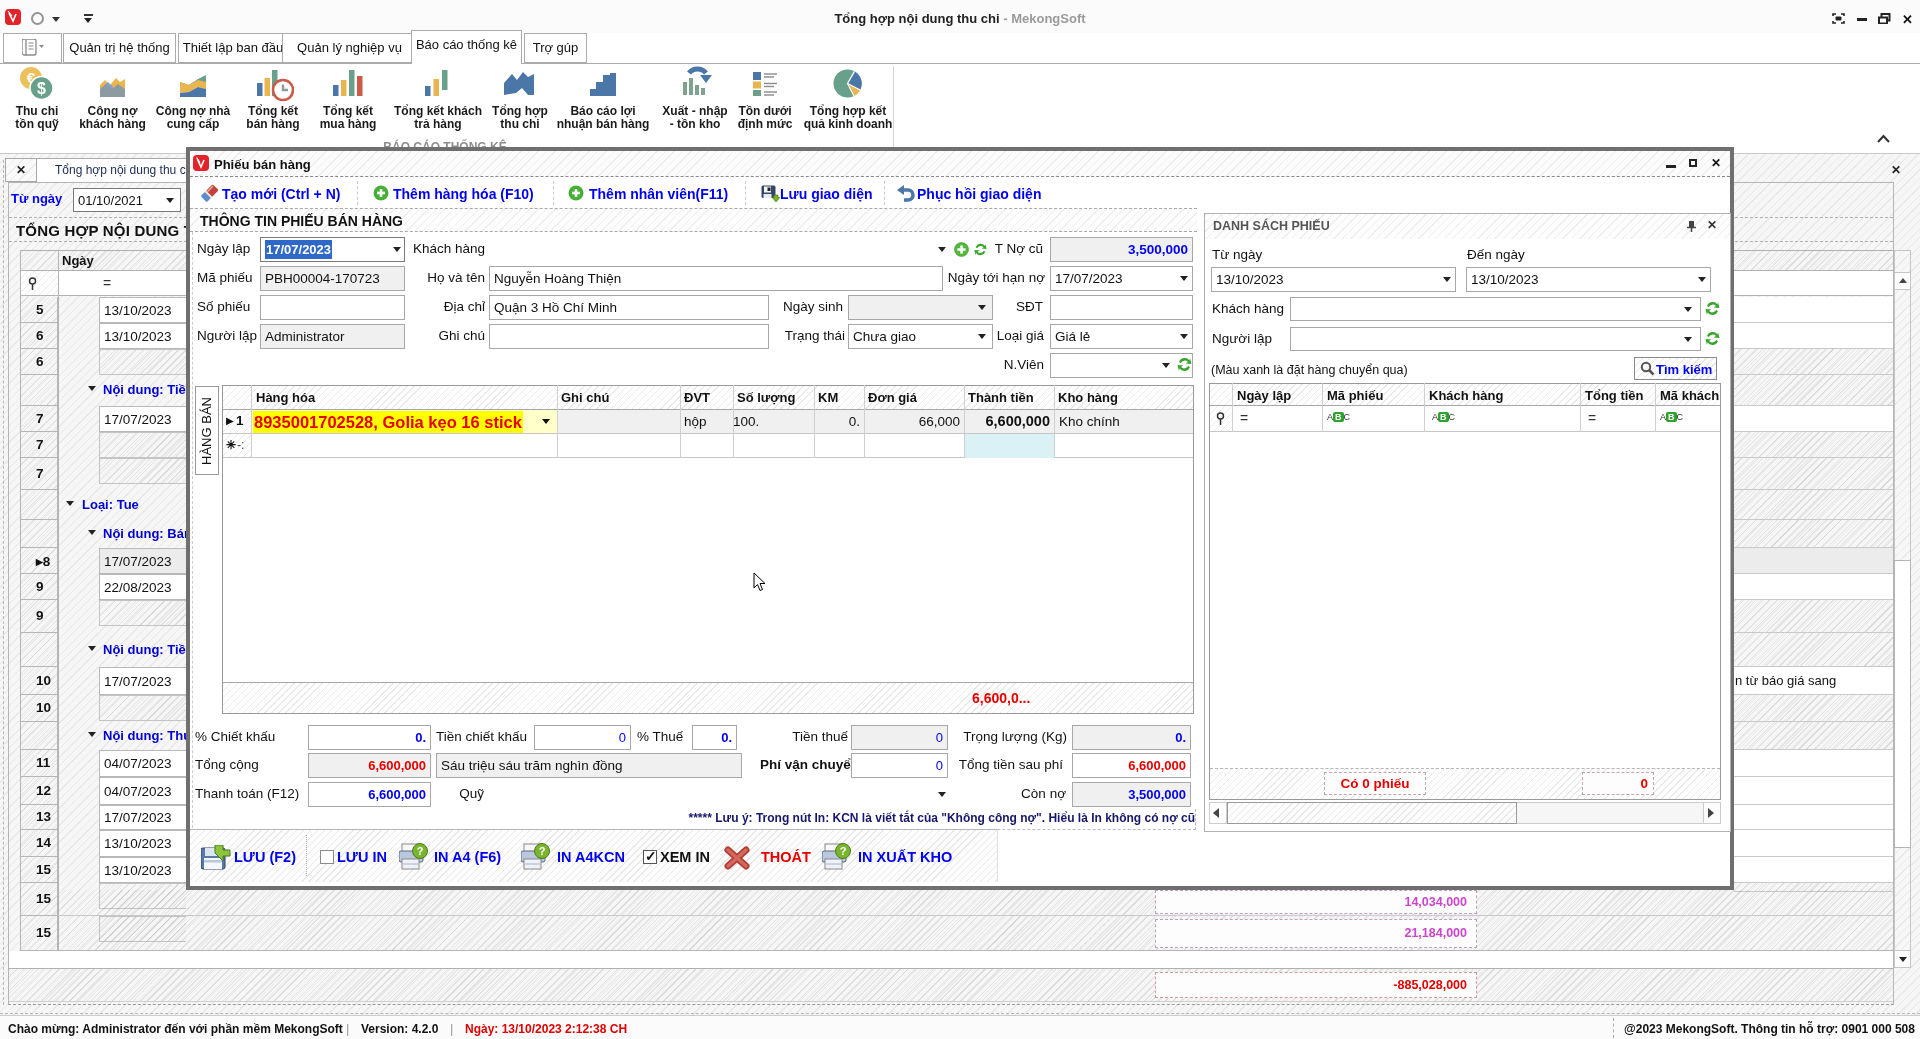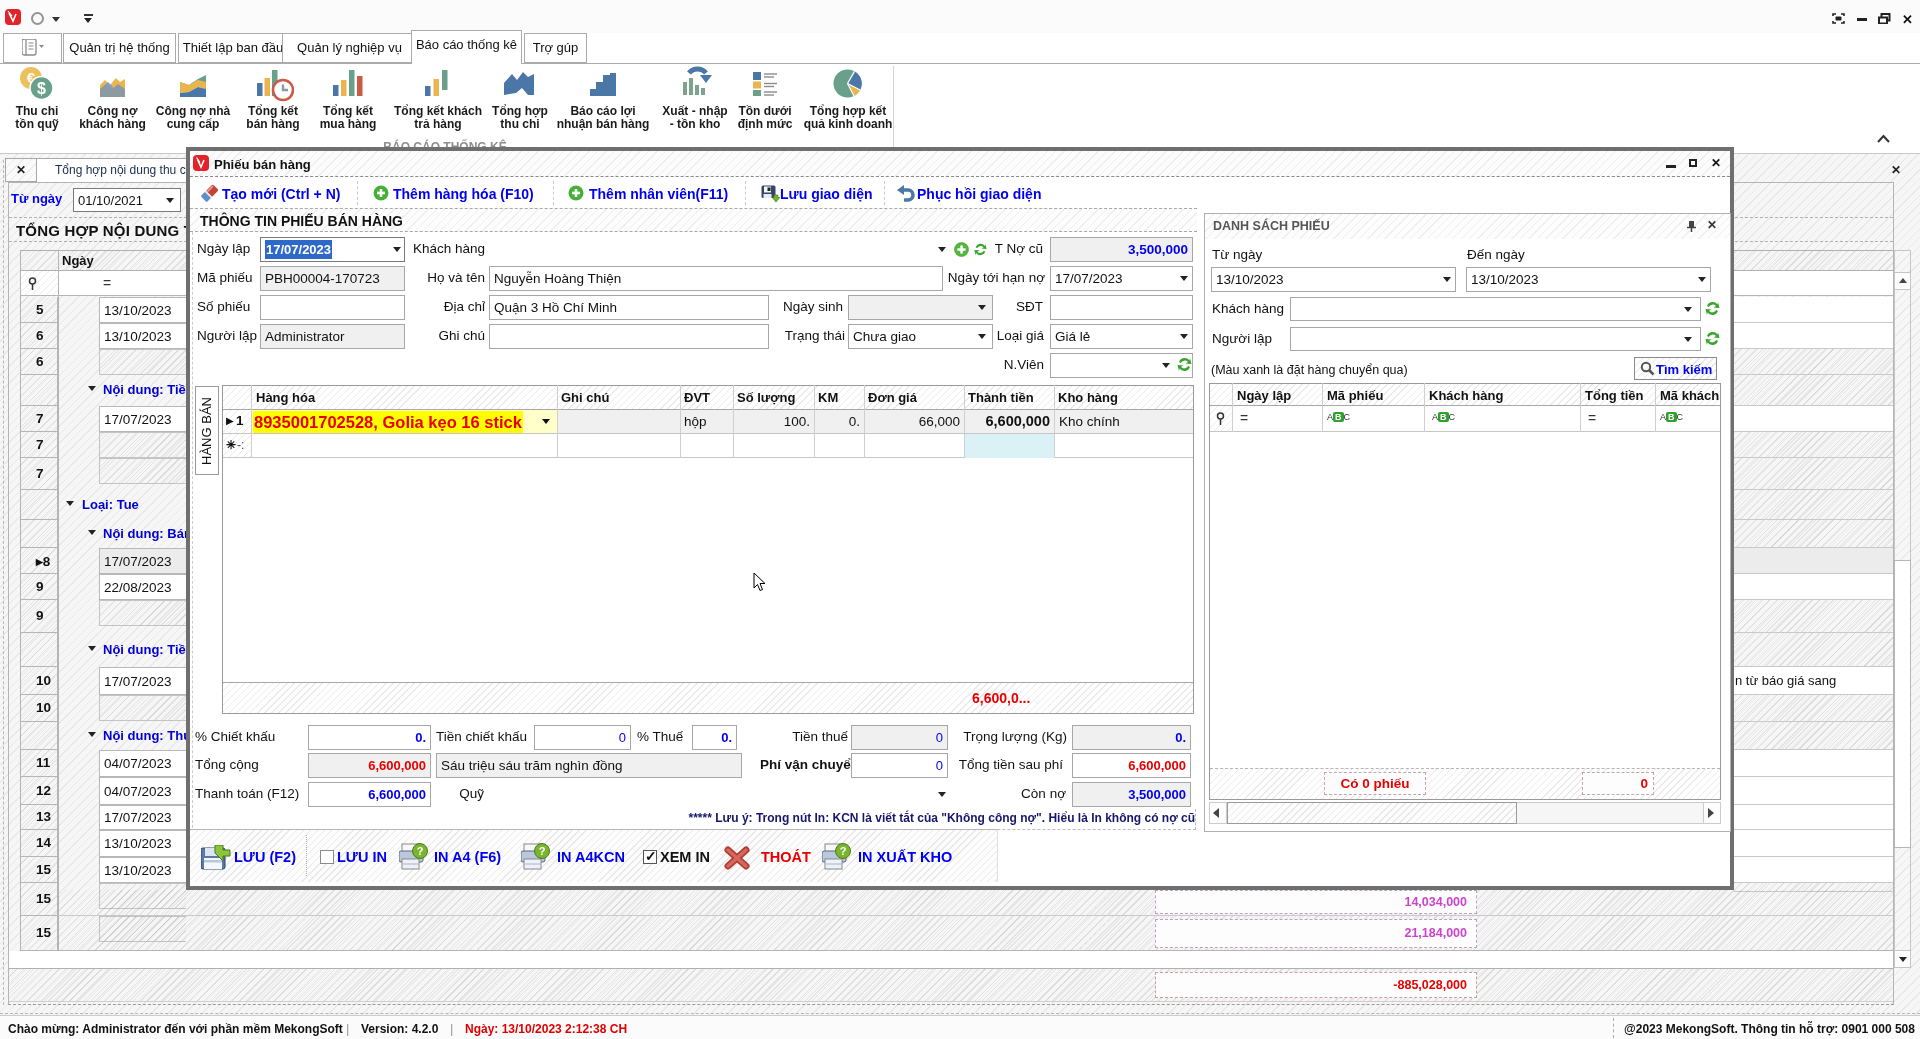--- a/index.html
+++ b/index.html
@@ -23,20 +23,21 @@
 <div class="abs" style="left:0;top:0;width:1920px;height:33px;background:#fbfbfb;">
   <svg class="abs" style="left:5px;top:9px" width="16" height="16">
       <rect x="0" y="0" width="16" height="16" rx="4" fill="#e2232a"></rect>
       <path d="M4 4 L8 12 L11 5" stroke="#fff" stroke-width="1.6" fill="none"></path>
       <path d="M3 2 L7 7" stroke="#fff" stroke-width="1.2"></path>
     </svg>
   <div class="abs" style="left:31px;top:12px;width:13px;height:13px;border:2px solid #949494;border-radius:50%;"></div>
   <div class="dd" style="left:52px;top:17px;border-top-color:#333;"></div>
   <div class="abs" style="left:84px;top:14px;width:9px;height:2px;background:#333;"></div>
   <div class="dd" style="left:84px;top:18px;border-left-width:4.5px;border-right-width:4.5px;"></div>
+  <div class="abs" style="left:0;top:11px;width:1920px;text-align:center;font-size:13px;font-weight:bold;color:#222;">Tổng hợp nội dung thu chi <span style="color:#9a9a9a;">- MekongSoft</span></div>
   <svg class="abs" style="left:1832px;top:13px" width="13" height="11">
       <g stroke="#222" stroke-width="1.6" fill="none">
         <path d="M1 3 V1 H4"></path>
         <path d="M9 1 H12 V3"></path>
         <path d="M12 8 V10 H9"></path>
         <path d="M4 10 H1 V8"></path>
       </g>
       <rect x="3.5" y="3.5" width="6" height="4" rx="1" fill="#222"></rect>
     </svg>
   <div class="abs" style="left:1857px;top:18px;width:10px;height:2.5px;background:#222;"></div>
@@ -475,21 +476,21 @@
 
 <div class="abs hatch" style="left:223px;top:410px;width:28px;height:24px;border-bottom:1px solid #c6c6c6;">
       <span class="abs" style="left:3px;top:5px;font-size:10px;">▶</span>
       <span class="abs b" style="left:13px;top:3px;font-size:13.5px;">1</span>
     </div>
 <div class="abs" style="left:251px;top:410px;width:306px;height:24px;background:#ffffc9;border-bottom:1px solid #c6c6c6;"></div>
 <div class="abs b" style="left:253px;top:411px;height:22px;background:#ffff00;color:#e80000;font-size:16.5px;line-height:22px;padding:0 1px;">8935001702528, Golia kẹo 16 stick</div>
 <div class="dd" style="left:542px;top:419px;border-top-color:#111;"></div>
 <div class="abs" style="left:557px;top:410px;width:636px;height:24px;background:#f0f0f0;border-bottom:1px solid #c6c6c6;"></div>
 <div class="abs" style="left:684px;top:414px;font-size:13.5px;">hộp</div>
-<div class="abs" style="left:733px;top:414px;width:77px;text-align:right;font-size:13.5px;">100.</div>
+<div class="abs" style="left:733px;top:414px;width:77px;font-size:13.5px;">100.</div>
 <div class="abs" style="left:814px;top:414px;width:46px;text-align:right;font-size:13.5px;">0.</div>
 <div class="abs" style="left:864px;top:414px;width:96px;text-align:right;font-size:13.5px;">66,000</div>
 <div class="abs b" style="left:964px;top:413px;width:86px;text-align:right;font-size:14.5px;">6,600,000</div>
 <div class="abs" style="left:1059px;top:414px;font-size:13.5px;">Kho chính</div>
 
 <div class="abs hatch" style="left:223px;top:434px;width:28px;height:24px;border-bottom:1px solid #c6c6c6;">
       <span class="abs b" style="left:3px;top:4px;font-size:12px;">✳</span>
       <span class="abs" style="left:14px;top:4px;font-size:12px;color:#444;">-:</span>
     </div>
 <div class="abs" style="left:251px;top:434px;width:942px;height:24px;border-bottom:1px solid #c6c6c6;"></div>

